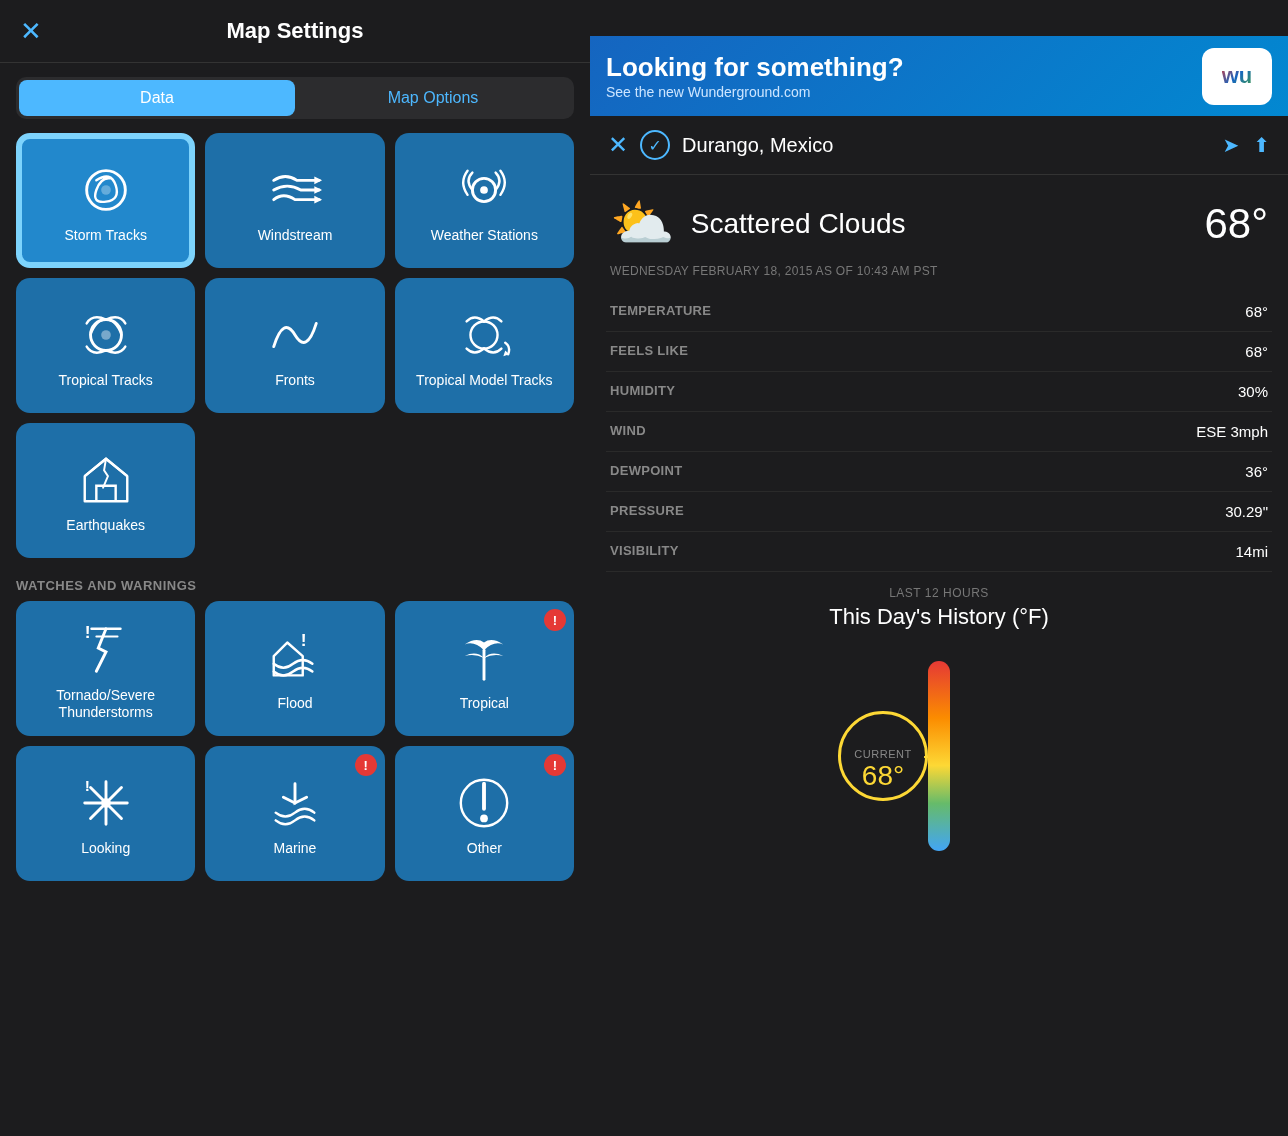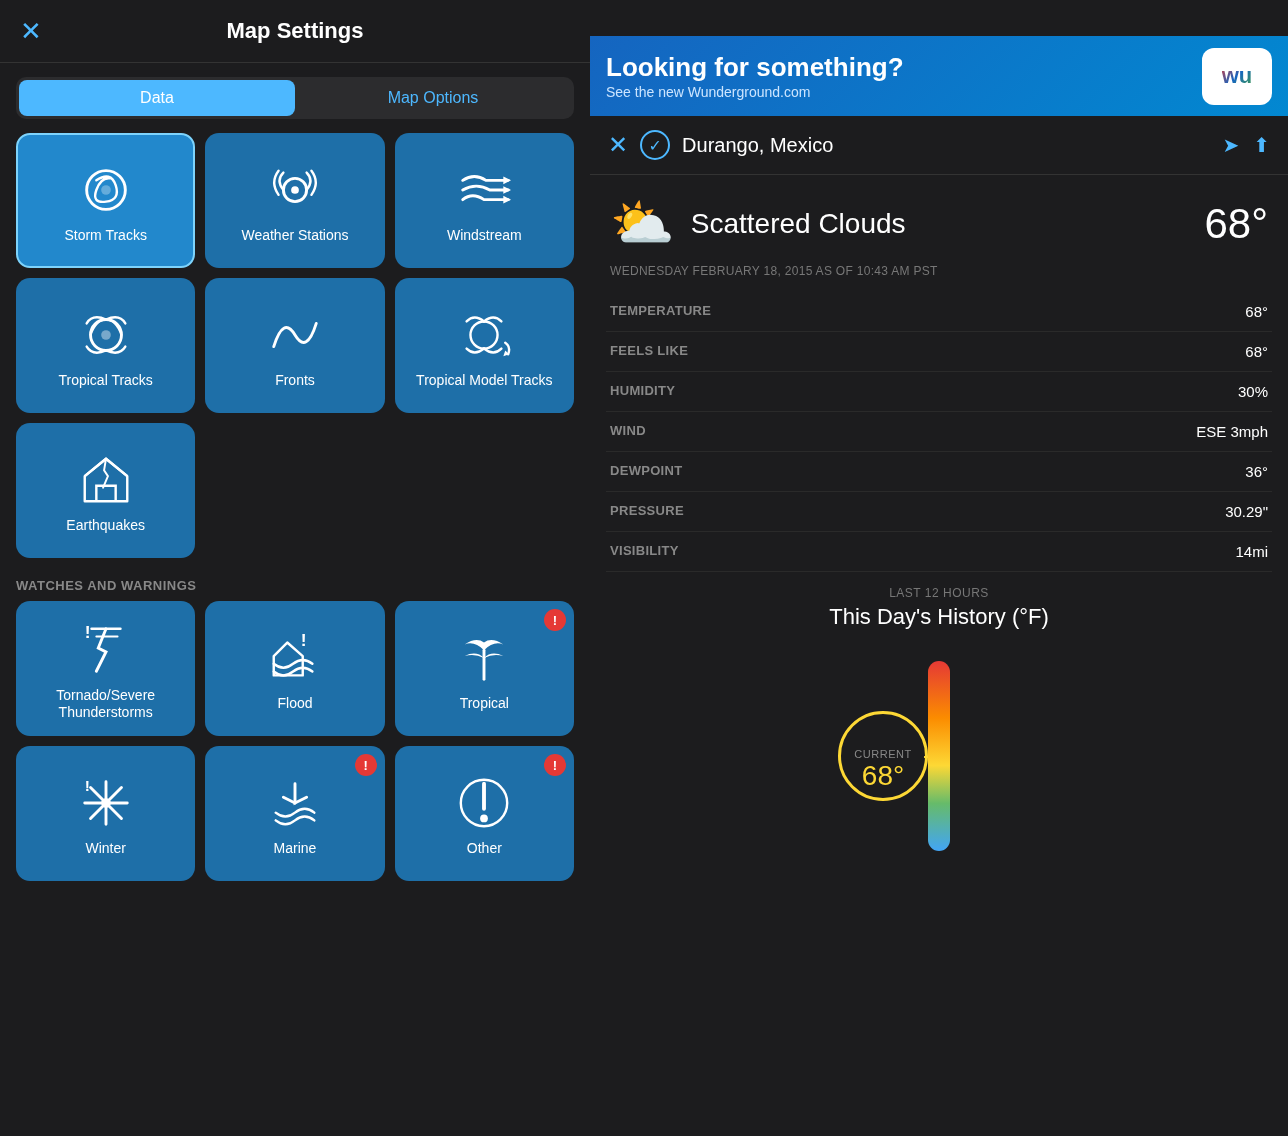--- a/index.html
+++ b/index.html
@@ -92,21 +92,21 @@
       flex-direction: column;
       align-items: center;
       justify-content: center;
       padding: 16px 8px 12px;
       cursor: pointer;
       min-height: 135px;
       position: relative;
     }
     .overlay-tile.selected {
       background: #2288cc;
-      border: 2px solid #7dd3fc;
+      border: 6px solid #7dd3fc;
     }
     .tile-label {
       color: #fff;
       font-size: 14px;
       font-weight: 500;
       text-align: center;
       line-height: 1.2;
     }
 
     .badge-red {
@@ -371,40 +371,40 @@
       <svg class="svg-icon" viewBox="0 0 60 60">
         <circle cx="30" cy="30" r="20" stroke="#fff" stroke-width="3" fill="none"></circle>
         <path d="M20 20 Q35 10 40 25 Q45 40 30 42 Q15 44 20 30 Q25 16 35 18" stroke="#fff" stroke-width="2.5" fill="none" stroke-linecap="round"></path>
         <circle cx="30" cy="30" r="5" fill="#fff" opacity="0.3"></circle>
       </svg>
       <span class="tile-label">Storm Tracks</span>
     </div>
 
     <div class="overlay-tile">
       <svg class="svg-icon" viewBox="0 0 60 60">
+        <path d="M8 20 Q20 12 32 20 L55 20" stroke="#fff" stroke-width="3" fill="none" stroke-linecap="round"></path>
+        <path d="M8 30 Q22 22 36 30 L55 30" stroke="#fff" stroke-width="3" fill="none" stroke-linecap="round"></path>
+        <path d="M8 40 Q18 32 30 40 L55 40" stroke="#fff" stroke-width="3" fill="none" stroke-linecap="round"></path>
+        <polygon points="50,16 58,20 50,24" fill="#fff"></polygon>
+        <polygon points="50,26 58,30 50,34" fill="#fff"></polygon>
+        <polygon points="50,36 58,40 50,44" fill="#fff"></polygon>
+      </svg>
+      <span class="tile-label">Windstream</span>
+    </div>
+
+    <div class="overlay-tile">
+      <svg class="svg-icon" viewBox="0 0 60 60">
         <circle cx="30" cy="30" r="12" stroke="#fff" stroke-width="3" fill="none"></circle>
         <path d="M18 30 Q10 20 18 12" stroke="#fff" stroke-width="2.5" fill="none" stroke-linecap="round"></path>
         <path d="M42 30 Q50 20 42 12" stroke="#fff" stroke-width="2.5" fill="none" stroke-linecap="round"></path>
         <path d="M13 35 Q4 22 13 10" stroke="#fff" stroke-width="2.5" fill="none" stroke-linecap="round"></path>
         <path d="M47 35 Q56 22 47 10" stroke="#fff" stroke-width="2.5" fill="none" stroke-linecap="round"></path>
         <circle cx="30" cy="30" r="4" fill="#fff"></circle>
       </svg>
       <span class="tile-label">Weather Stations</span>
-    </div>
-
-    <div class="overlay-tile">
-      <svg class="svg-icon" viewBox="0 0 60 60">
-        <path d="M8 20 Q20 12 32 20 L55 20" stroke="#fff" stroke-width="3" fill="none" stroke-linecap="round"></path>
-        <path d="M8 30 Q22 22 36 30 L55 30" stroke="#fff" stroke-width="3" fill="none" stroke-linecap="round"></path>
-        <path d="M8 40 Q18 32 30 40 L55 40" stroke="#fff" stroke-width="3" fill="none" stroke-linecap="round"></path>
-        <polygon points="50,16 58,20 50,24" fill="#fff"></polygon>
-        <polygon points="50,26 58,30 50,34" fill="#fff"></polygon>
-        <polygon points="50,36 58,40 50,44" fill="#fff"></polygon>
-      </svg>
-      <span class="tile-label">Windstream</span>
     </div>
 
     <div class="overlay-tile">
       <svg class="svg-icon" viewBox="0 0 60 60">
         <path d="M30 30 m-16,0 a16,16 0 1,0 32,0 a16,16 0 1,0 -32,0" stroke="#fff" stroke-width="3" fill="none"></path>
         <path d="M14 30 Q20 14 30 14 Q40 14 46 30" stroke="#fff" stroke-width="2" fill="none"></path>
         <path d="M30 14 Q16 8 10 18" stroke="#fff" stroke-width="2.5" fill="none" stroke-linecap="round"></path>
         <path d="M30 14 Q44 8 50 18" stroke="#fff" stroke-width="2.5" fill="none" stroke-linecap="round"></path>
         <path d="M30 46 Q16 52 10 42" stroke="#fff" stroke-width="2.5" fill="none" stroke-linecap="round"></path>
         <path d="M30 46 Q44 52 50 42" stroke="#fff" stroke-width="2.5" fill="none" stroke-linecap="round"></path>
@@ -482,21 +482,21 @@
       </svg>
       <span class="tile-label">Tropical</span>
     </div>
 
     <div class="overlay-tile">
       <svg class="svg-icon" viewBox="0 0 60 60">
         <path d="M30 8 L30 52 M8 30 L52 30 M14 14 L46 46 M46 14 L14 46" stroke="#fff" stroke-width="3" stroke-linecap="round"></path>
         <circle cx="30" cy="30" r="5" fill="#fff"></circle>
         <text x="8" y="18" fill="#fff" font-size="16" font-weight="900">!</text>
       </svg>
-      <span class="tile-label">Winter</span>
+      <span class="tile-label">Looking</span>
     </div>
 
     <div class="overlay-tile">
       <div class="badge-red">!</div>
       <svg class="svg-icon" viewBox="0 0 60 60">
         <path d="M30 10 L30 30 L42 24" stroke="#fff" stroke-width="3" fill="none" stroke-linecap="round"></path>
         <path d="M30 30 L18 24" stroke="#fff" stroke-width="3" fill="none" stroke-linecap="round"></path>
         <path d="M10 40 Q20 48 30 40 Q40 32 50 40" stroke="#fff" stroke-width="2.5" fill="none" stroke-linecap="round"></path>
         <path d="M10 48 Q20 56 30 48 Q40 40 50 48" stroke="#fff" stroke-width="2.5" fill="none" stroke-linecap="round"></path>
       </svg>

